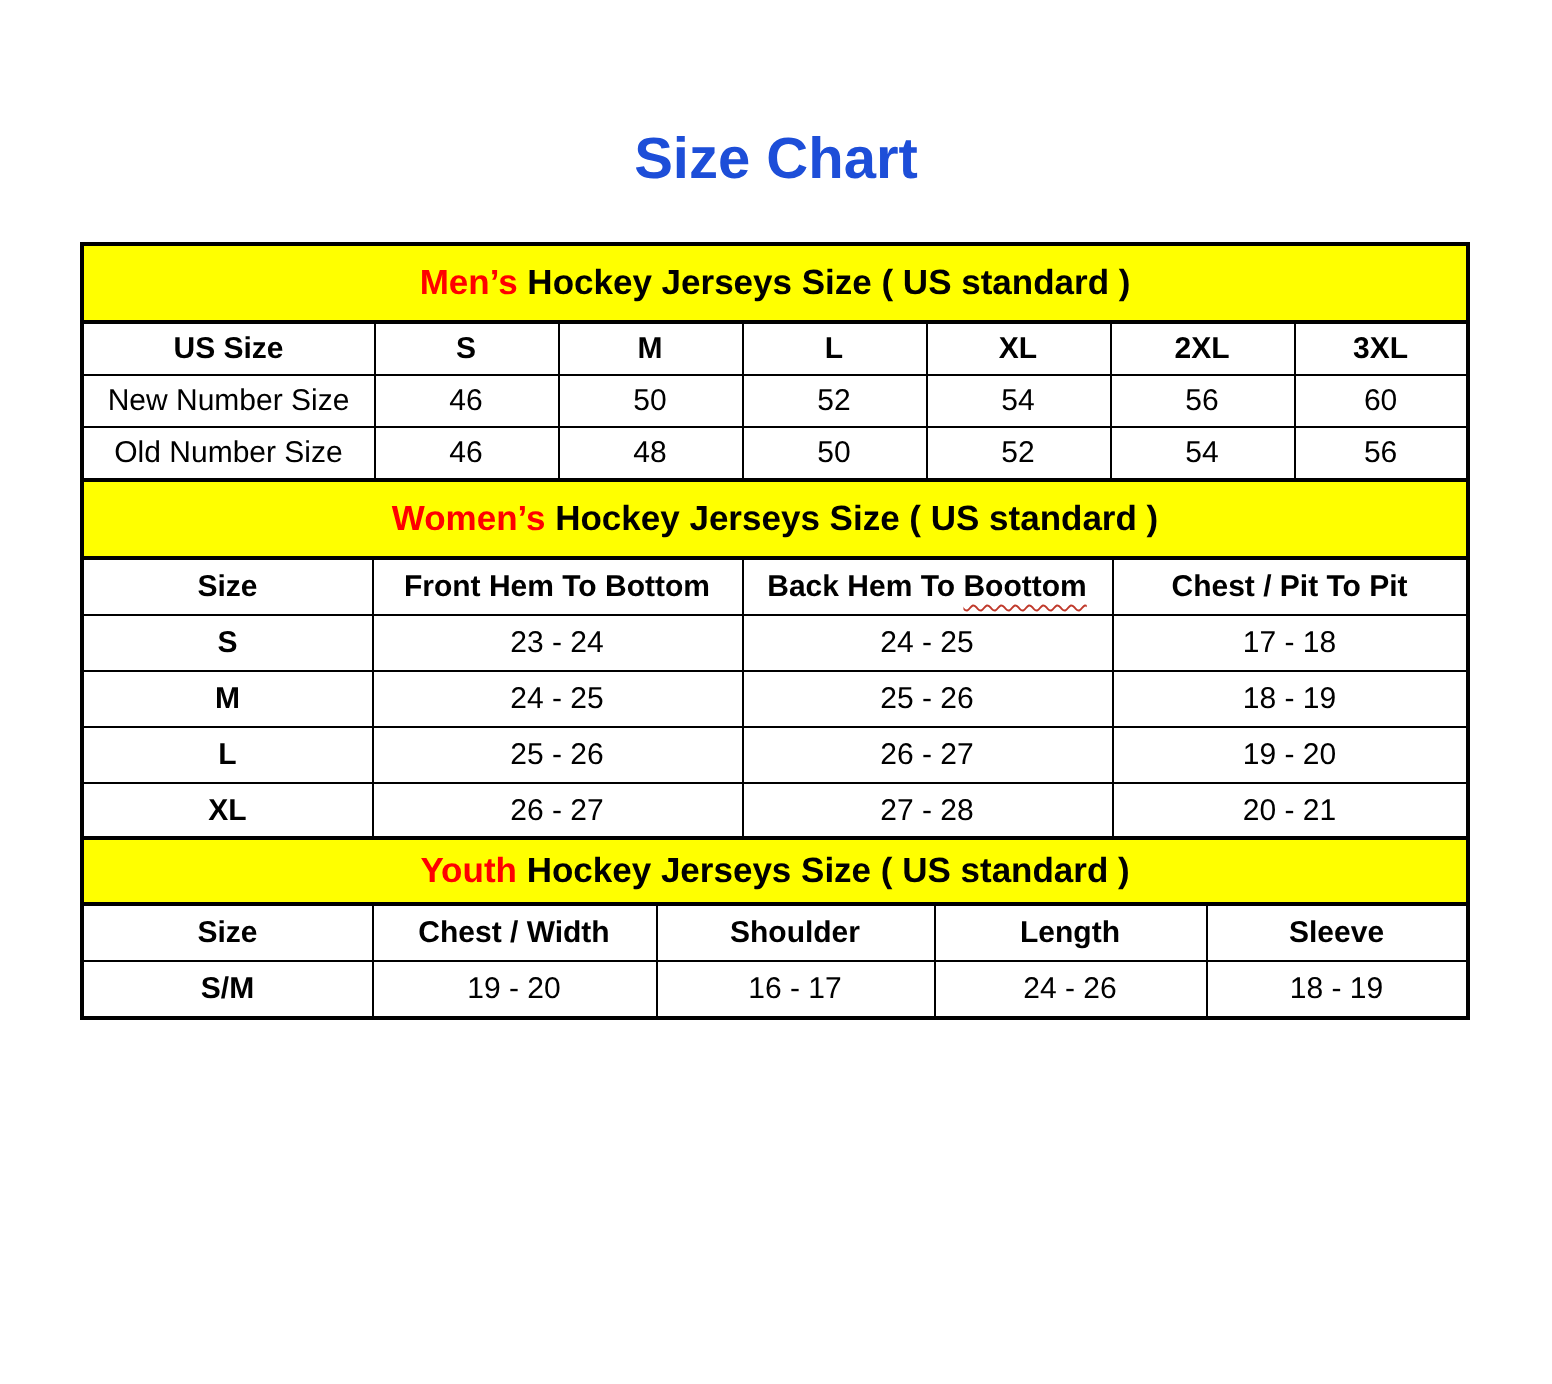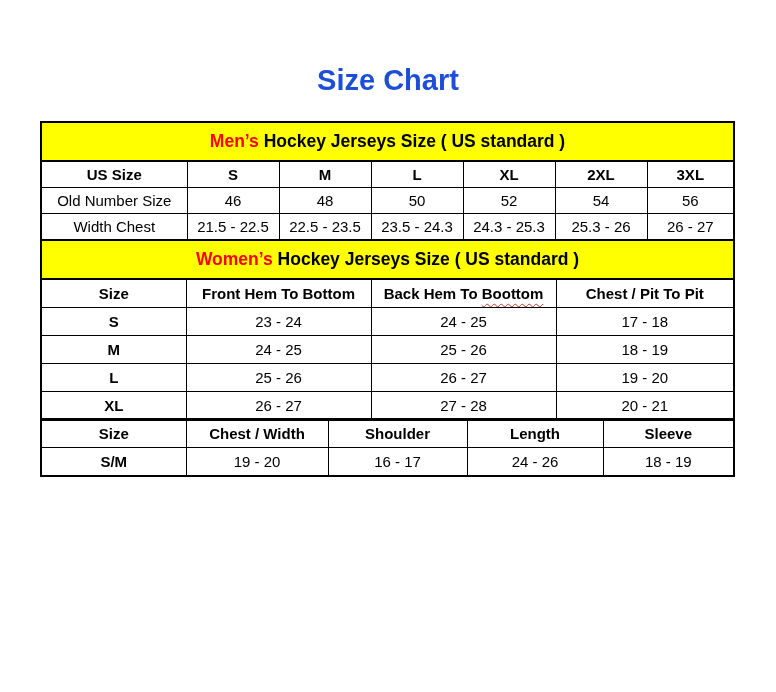--- a/index.html
+++ b/index.html
@@ -96,36 +96,36 @@
       <tr class="colhead row-m">
         <th>US Size</th>
         <th>S</th>
         <th>M</th>
         <th>L</th>
         <th>XL</th>
         <th>2XL</th>
         <th>3XL</th>
       </tr>
       <tr class="row-m">
+        <th class="label-normal">New Number Size</th>
+        <td class="value">46</td>
+        <td class="value">50</td>
+        <td class="value">52</td>
+        <td class="value">54</td>
+        <td class="value">56</td>
+        <td class="value">60</td>
+      </tr>
+      <tr class="row-m">
         <th class="label-normal">Old Number Size</th>
         <td class="value">46</td>
         <td class="value">48</td>
         <td class="value">50</td>
         <td class="value">52</td>
         <td class="value">54</td>
         <td class="value">56</td>
-      </tr>
-      <tr class="row-m">
-        <th class="label-normal">Width Chest</th>
-        <td class="value">21.5 - 22.5</td>
-        <td class="value">22.5 - 23.5</td>
-        <td class="value">23.5 - 24.3</td>
-        <td class="value">24.3 - 25.3</td>
-        <td class="value">25.3 - 26</td>
-        <td class="value">26 - 27</td>
       </tr>
     </tbody>
       </table>
 
     <table>
       <colgroup>
         <col style="width:145px">
           <col style="width:185px">
           <col style="width:185px">
           <col style="width:178px">
@@ -169,20 +169,23 @@
 
     <table>
       <colgroup>
         <col style="width:145px">
           <col style="width:142px">
           <col style="width:139px">
           <col style="width:136px">
           <col style="width:131px">
       </colgroup>
       <tbody>
+          <tr>
+        <th class="band band-sm" colspan="5"><span class="accent">Youth</span><span> Hockey Jerseys Size ( US standard )</span></th>
+      </tr>
       <tr class="colhead row-y">
         <th>Size</th>
         <th>Chest / Width</th>
         <th>Shoulder</th>
         <th>Length</th>
         <th>Sleeve</th>
       </tr>
       <tr class="row-y">
         <th class="label-bold">S/M</th>
         <td class="value">19 - 20</td>

